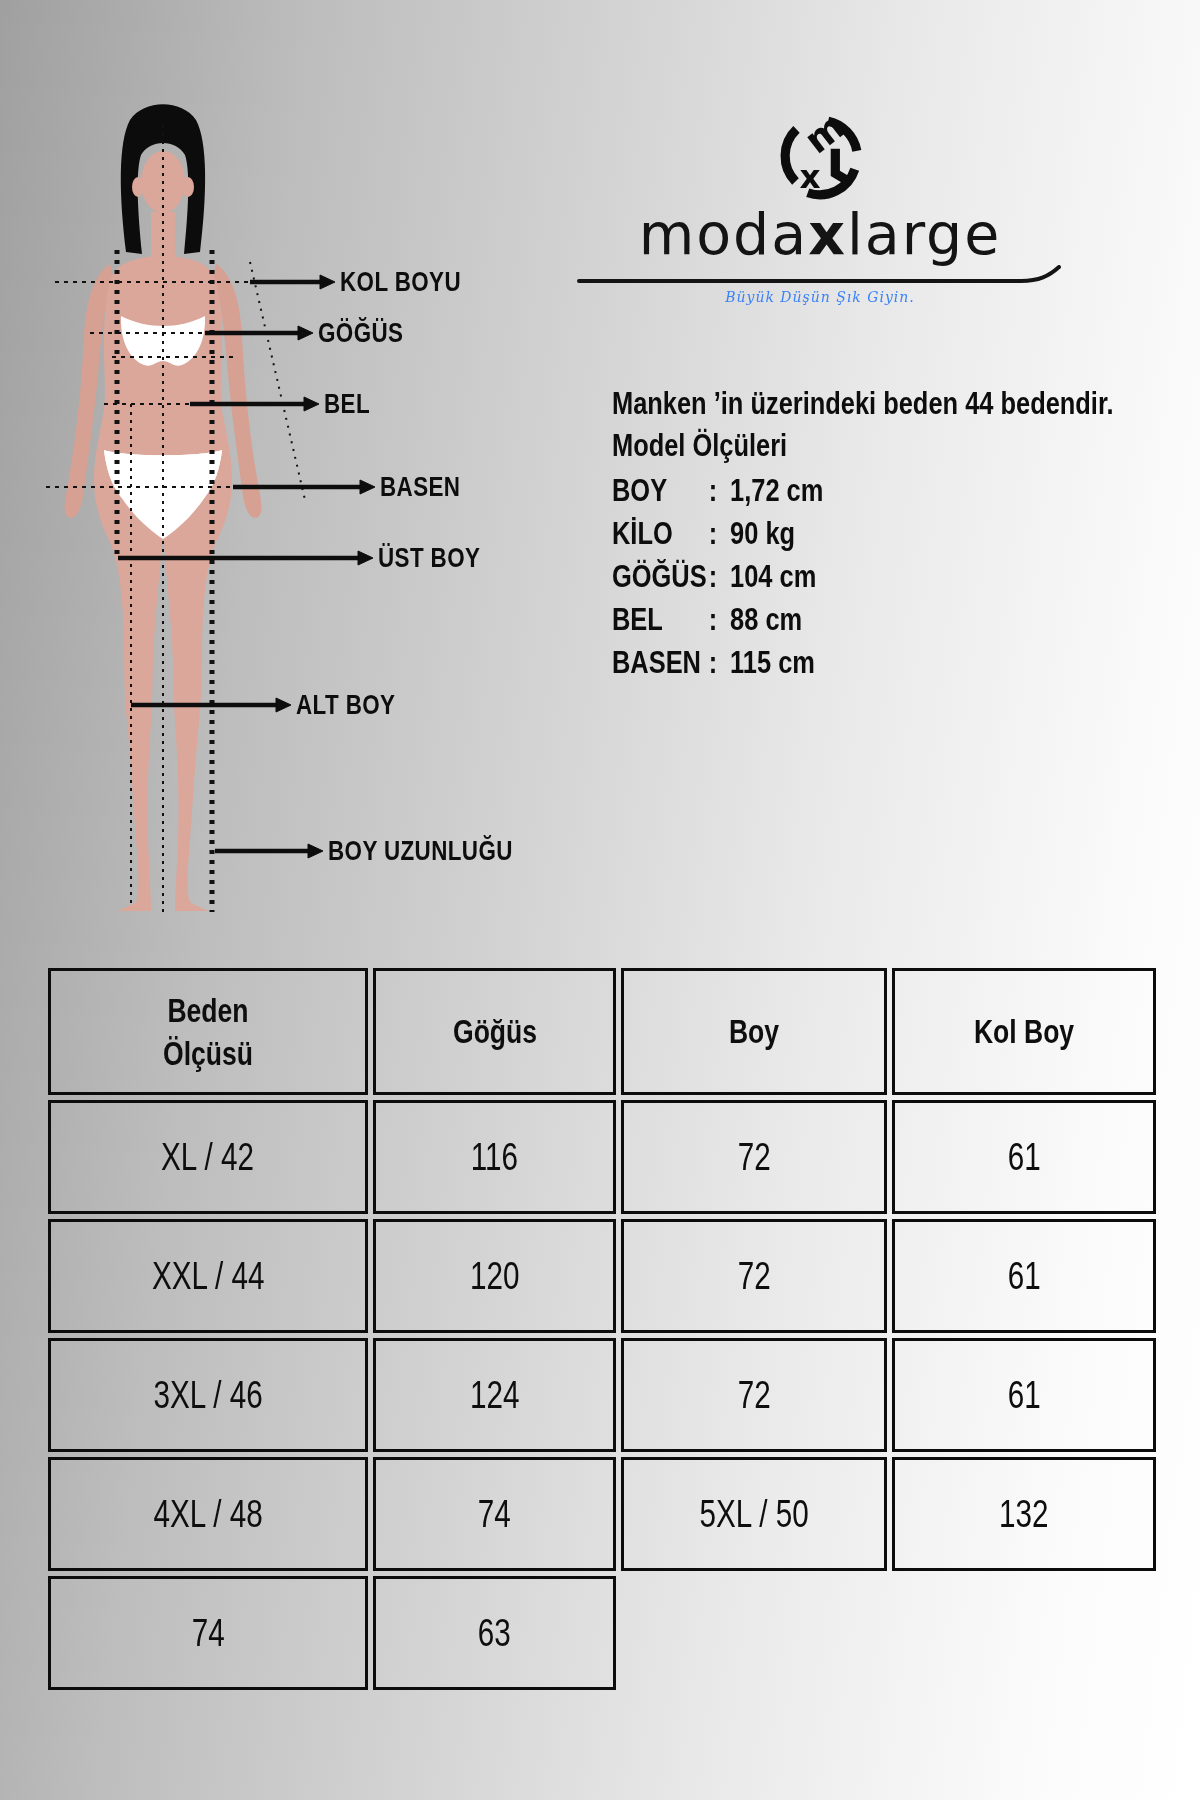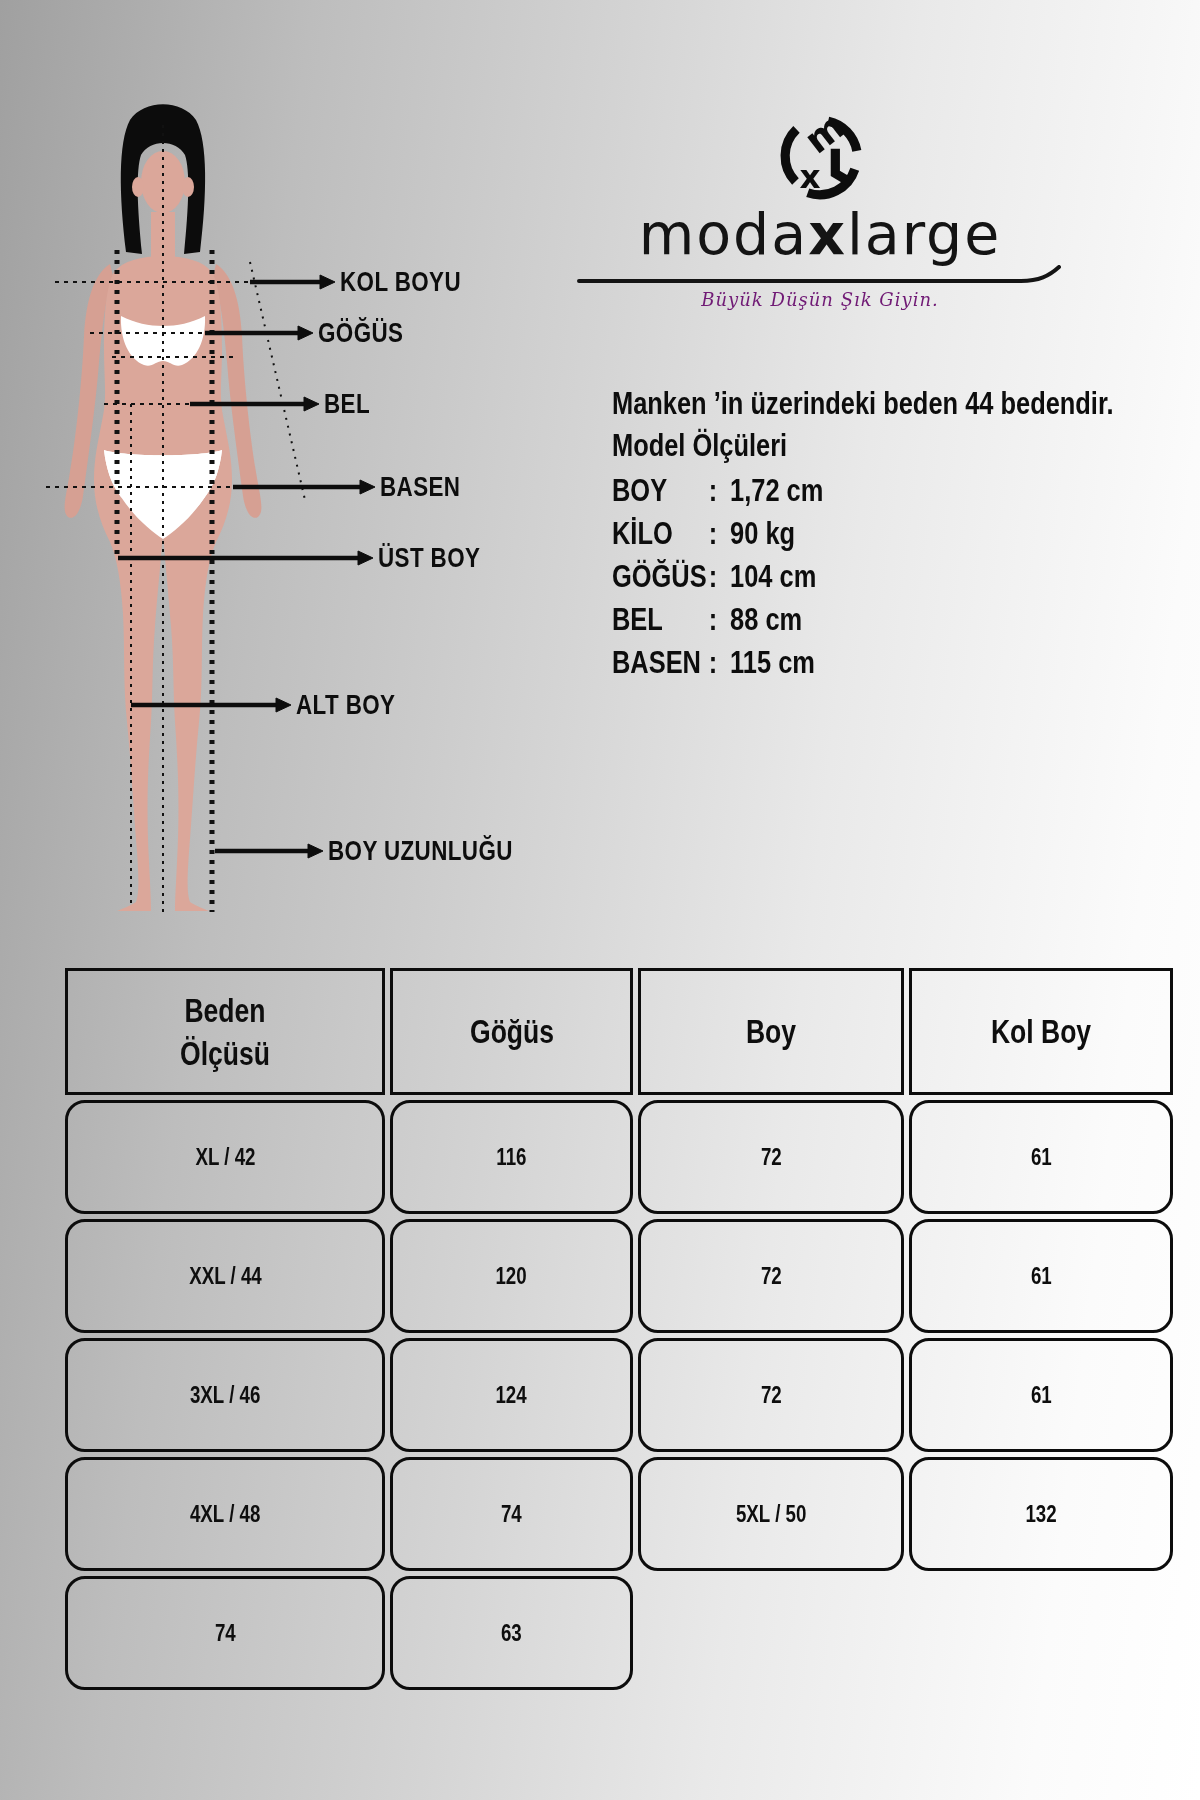--- a/index.html
+++ b/index.html
@@ -19,47 +19,47 @@
   .brand{position:absolute;left:555px;top:112px;width:530px;text-align:center;}
   .brand-icon{display:block;margin:0 auto;}
   .wordmark{
     margin-top:2px;font-size:57px;color:#141414;letter-spacing:2px;
     font-family:"DejaVu Sans",sans-serif;font-weight:400;line-height:1;
   }
   .wordmark .xbold{font-weight:800;}
   .underline-swoosh{display:block;margin:2px auto 0 auto;}
   .tagline{
     margin-top:2px;font-family:"DejaVu Serif",serif;font-style:italic;
-    font-size:18px;color:#701a75;letter-spacing:1px;
+    font-size:14px;color:#3b82f6;letter-spacing:1px;
   }
   
   .model-info{position:absolute;left:612px;top:386px;color:#0d0d0d;}
   .headline{height:42px;font-size:31px;font-weight:bold;white-space:nowrap;
     transform:scaleX(.82);transform-origin:left center;}
   .headline .hl{font-weight:800;}
   .subtitle{height:45px;font-size:31px;font-weight:bold;
     transform:scaleX(.82);transform-origin:left center;}
   .mi-row{height:43px;font-size:31px;font-weight:bold;white-space:nowrap;
     transform:scaleX(.82);transform-origin:left center;}
   .mi-label{display:inline-block;width:118px;}
   .mi-colon{display:inline-block;width:26px;}
   
   .size-table{
     position:absolute;left:48px;top:968px;width:988px;
     display:grid;grid-template-columns:320px 243px 266px 264px;
-    grid-template-rows:127px repeat(5,114px);gap:5px;margin-left:17px;
+    grid-template-rows:127px repeat(5,114px);gap:5px;
   }
   .cell{
     border:3px solid #0c0c0c;display:flex;align-items:center;justify-content:center;
     color:#0e0e0e;text-align:center;
   }
   .cell .inner{display:inline-block;transform:scaleX(.78);transform-origin:center center;}
   .cell.hdr{font-size:34px;font-weight:bold;}
   .cell.hdr .inner{width:180px;line-height:1.25;}
-  .cell.data{font-size:24px;font-weight:bold;border-radius:20px;}
+  .cell.data{font-size:38px;font-weight:normal;}
 </style>
 </head>
 <body>
 
 <svg class="abs" style="left:0;top:0;" width="1200" height="1800" viewBox="0 0 1200 1800">
   <g>
 
     <path fill="#d6a093" d="M110,264 C94,274 86,300 84,336 C82,382 76,438 69,478 C65,500 62,512 68,517 C75,521 81,510 83,496 C89,452 96,402 99,362 C102,330 105,298 113,276 Z"></path>
     <path fill="#d6a093" d="M216,264 C232,274 240,300 242,336 C244,382 250,438 257,478 C261,500 264,512 258,517 C251,521 245,510 243,496 C237,452 230,402 227,362 C224,330 221,298 213,276 Z"></path>
 

